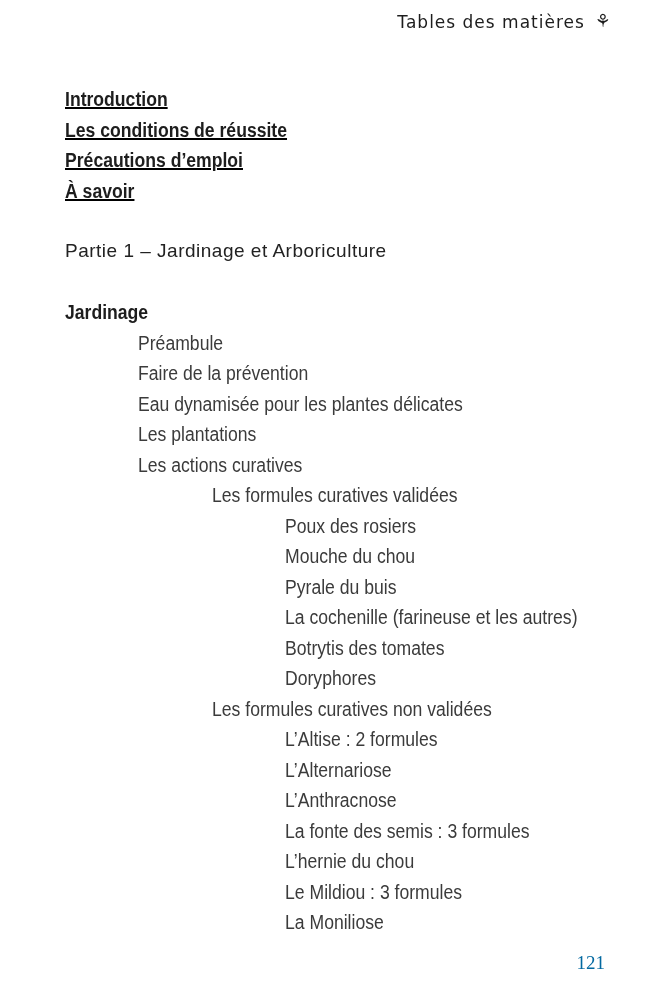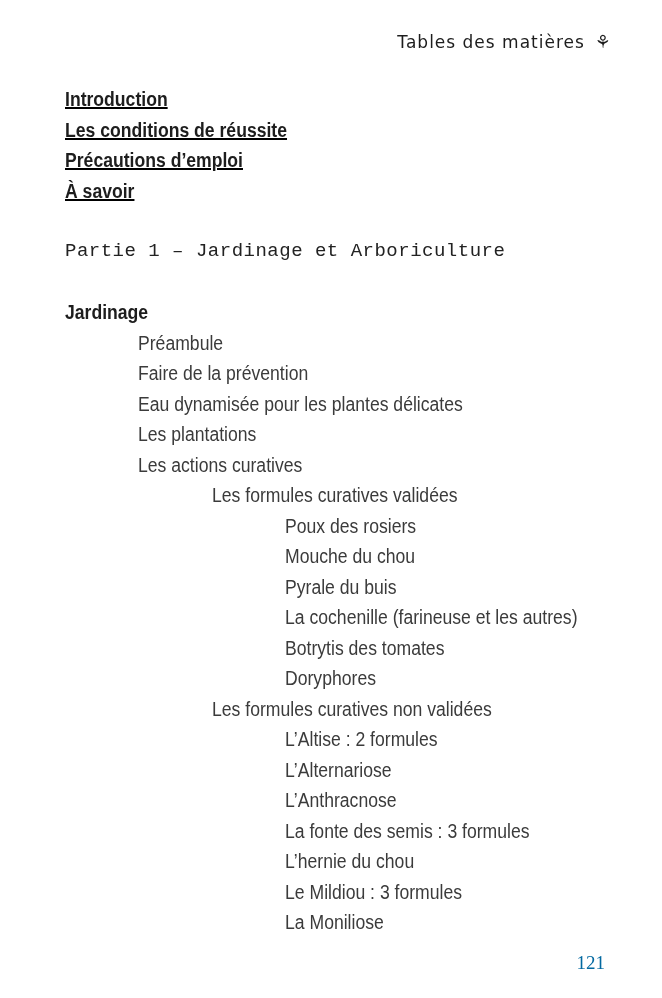--- a/index.html
+++ b/index.html
@@ -8,28 +8,28 @@
     height: 998px;
     background: #ffffff;
     position: relative;
     overflow: hidden;
     font-family: "Liberation Sans", sans-serif;
   }
 
   
   .running-header {
     position: absolute;
-    top: 32px;
+    top: 12px;
     right: 50px;
     font-family: "DejaVu Sans", sans-serif;
     font-size: 17px;
     letter-spacing: 1px;
     color: #1d1d1d;
     display: flex;
-    align-items: center;
+    align-items: flex-start;
     gap: 10px;
     white-space: nowrap;
   }
   .ornament {
     font-size: 18px;
     color: #1d1d1d;
     line-height: 1;
   }
 
   
@@ -38,21 +38,21 @@
     top: 84px;
     left: 65px;
     text-decoration: underline;
   }
 
   
   .part-heading {
     position: absolute;
     top: 240px;
     left: 65px;
-    font-family: Liberation Mono, monospace;
+    font-family: Liberation Sans, sans-serif;
     font-size: 19px;
     letter-spacing: 0.5px;
     color: #222222;
     white-space: nowrap;
   }
 
   
   .toc-main {
     position: absolute;
     top: 297px;

